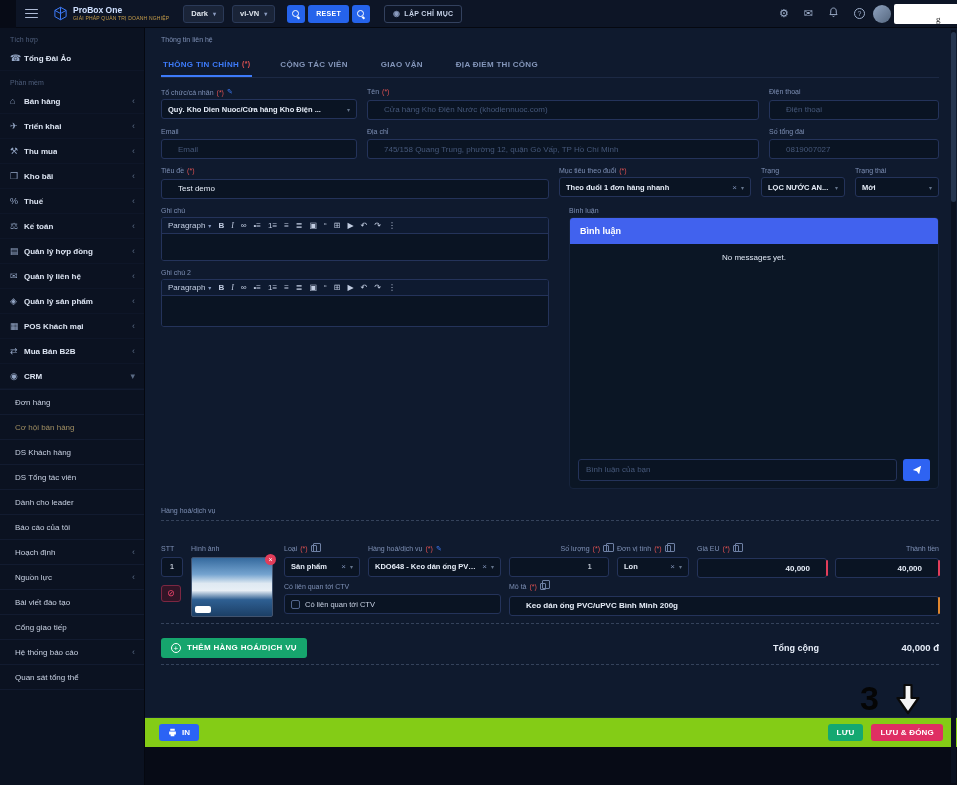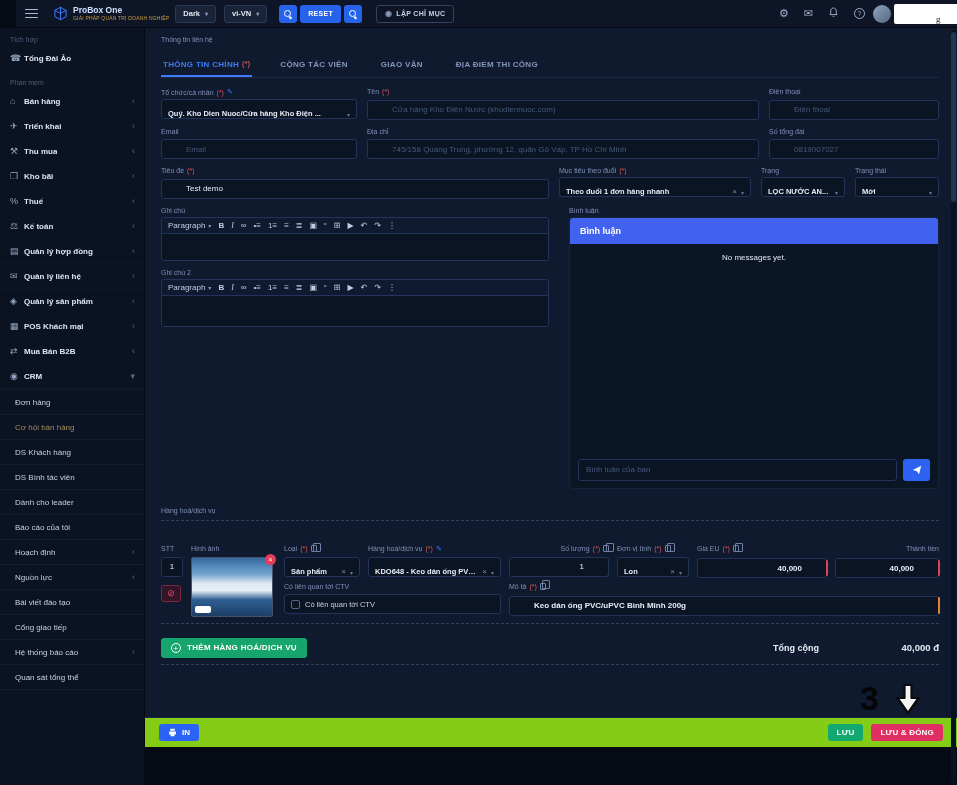--- a/index.html
+++ b/index.html
@@ -57,25 +57,25 @@
   .tabs{display:flex;gap:26px;border-bottom:1px solid #1c2944;margin-top:12px}
   .tab{display:flex;gap:3px;padding:5px 2px 6px;font-size:8px;font-weight:bold;letter-spacing:.3px;color:#8496ba;cursor:pointer;border-bottom:2px solid transparent}
   .tab.active{color:#3d7bfa;border-bottom-color:#3d7bfa}
   .req{color:#e05252;font-size:7px}
 
   
   .grid3{display:grid;grid-template-columns:196px 1fr 170px;gap:10px}
   .grid4{display:grid;grid-template-columns:388px 192px 84px 1fr;gap:10px}
   .f-label{display:flex;align-items:center;gap:3px;font-size:7px;color:#7e90b5;margin-bottom:3px}
   .ic-edit{color:#3d7bfa;font-size:7px}
-  .inp{width:100%;height:20px;background:#0a1423;border:1px solid #24335a;border-radius:3px;color:#e6edf8;font-size:8px;padding:0 24px}
+  .inp{width:100%;height:20px;background:#0a1423;border:1px solid #24335a;border-radius:3px;color:#e6edf8;font-size:8px;padding:0 16px}
   .inp::placeholder{color:#46587a}
   .inp.bold{font-weight:bold}
   .ta-r{text-align:right}
-  .sel{width:100%;height:20px;background:#0a1423;border:1px solid #24335a;border-radius:3px;display:flex;align-items:flex-end;gap:4px;padding:0 6px;cursor:pointer}
+  .sel{width:100%;height:20px;background:#0a1423;border:1px solid #24335a;border-radius:3px;display:flex;align-items:center;gap:4px;padding:0 6px;cursor:pointer}
   .sel .val{font-size:7.5px;font-weight:bold;color:#e6edf8;white-space:nowrap;overflow:hidden;text-overflow:ellipsis}
   .sel .chip-x{color:#7e90b5;font-size:8px;margin-left:auto}
   .sel .caret{color:#64748b;font-size:6px}
   .sel .caret.push{margin-left:auto}
 
   
   .cols{display:grid;grid-template-columns:388px 1fr;gap:20px;align-items:start}
   .editor{border:1px solid #24335a;border-radius:3px;overflow:hidden;background:#0a1423}
   .ed-toolbar{display:flex;align-items:center;gap:7px;background:#0e1a30;border-bottom:1px solid #24335a;padding:3px 6px;color:#c2cde2}
   .ed-para{display:flex;align-items:center;gap:3px;font-size:8px}
@@ -145,21 +145,21 @@
     </span>
   <div class="brand" data-name="brand-logo">
     <svg width="15" height="15" viewBox="0 0 24 24" data-name="cube-logo-icon">
       <path d="M12 2 L21 7 V17 L12 22 L3 17 V7 Z M12 2 V12 M21 7 L12 12 L3 7 M12 12 V22" fill="none" stroke="#3d7bfa" stroke-width="1.6" stroke-linejoin="round"></path>
     </svg>
     <div class="brand-txt">
       <div class="brand-title" data-name="brand-title">ProBox One</div>
       <div class="brand-sub" data-name="brand-subtitle">GIẢI PHÁP QUẢN TRỊ DOANH NGHIỆP</div>
     </div>
   </div>
-  <div class="tsel" style="margin-left:6px" data-name="theme-select">
+  <div class="tsel" style="margin-left:14px" data-name="theme-select">
     <span data-name="theme-value">Dark</span>
     <span class="caret" data-name="chevron-down-icon">▾</span>
   </div>
   <div class="tsel" style="margin-left:8px" data-name="locale-select">
     <span data-name="locale-value">vi-VN</span>
     <span class="caret" data-name="chevron-down-icon">▾</span>
   </div>
   <div class="searchgrp" data-name="search-group">
     <button class="sq-btn" data-name="search-button">
         <span class="ic-mag" data-name="search-icon"></span>
@@ -284,21 +284,21 @@
         <span class="stxt">Cơ hội bán hàng</span>
         <span class="schev" data-name="chevron-icon"></span>
       </div>
 
       <div class="side-sub" data-name="sidebar-item-ds-khach-hang">
         <span class="stxt">DS Khách hàng</span>
         <span class="schev" data-name="chevron-icon"></span>
       </div>
 
       <div class="side-sub" data-name="sidebar-item-ds-cong-tac-vien">
-        <span class="stxt">DS Bình tác viên</span>
+        <span class="stxt">DS Tổng tác viên</span>
         <span class="schev" data-name="chevron-icon"></span>
       </div>
 
       <div class="side-sub" data-name="sidebar-item-danh-cho-leader">
         <span class="stxt">Dành cho leader</span>
         <span class="schev" data-name="chevron-icon"></span>
       </div>
 
       <div class="side-sub" data-name="sidebar-item-bao-cao-cua-toi">
         <span class="stxt">Báo cáo của tôi</span>

